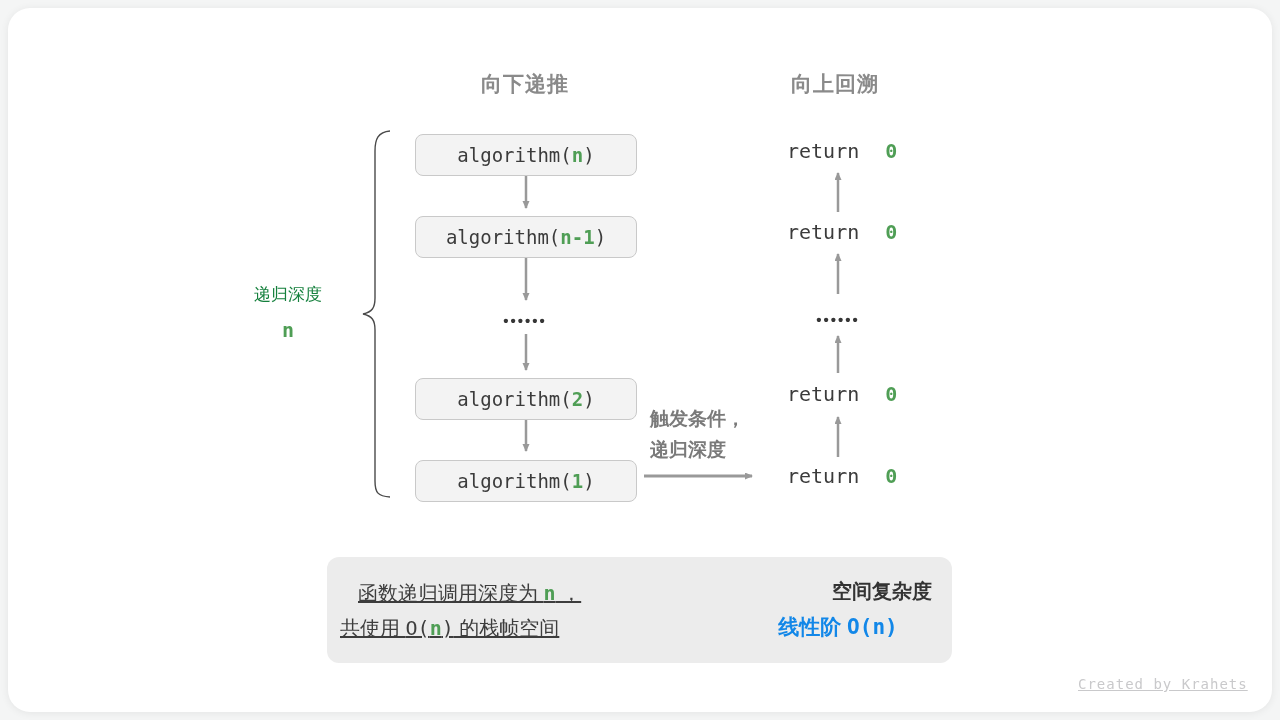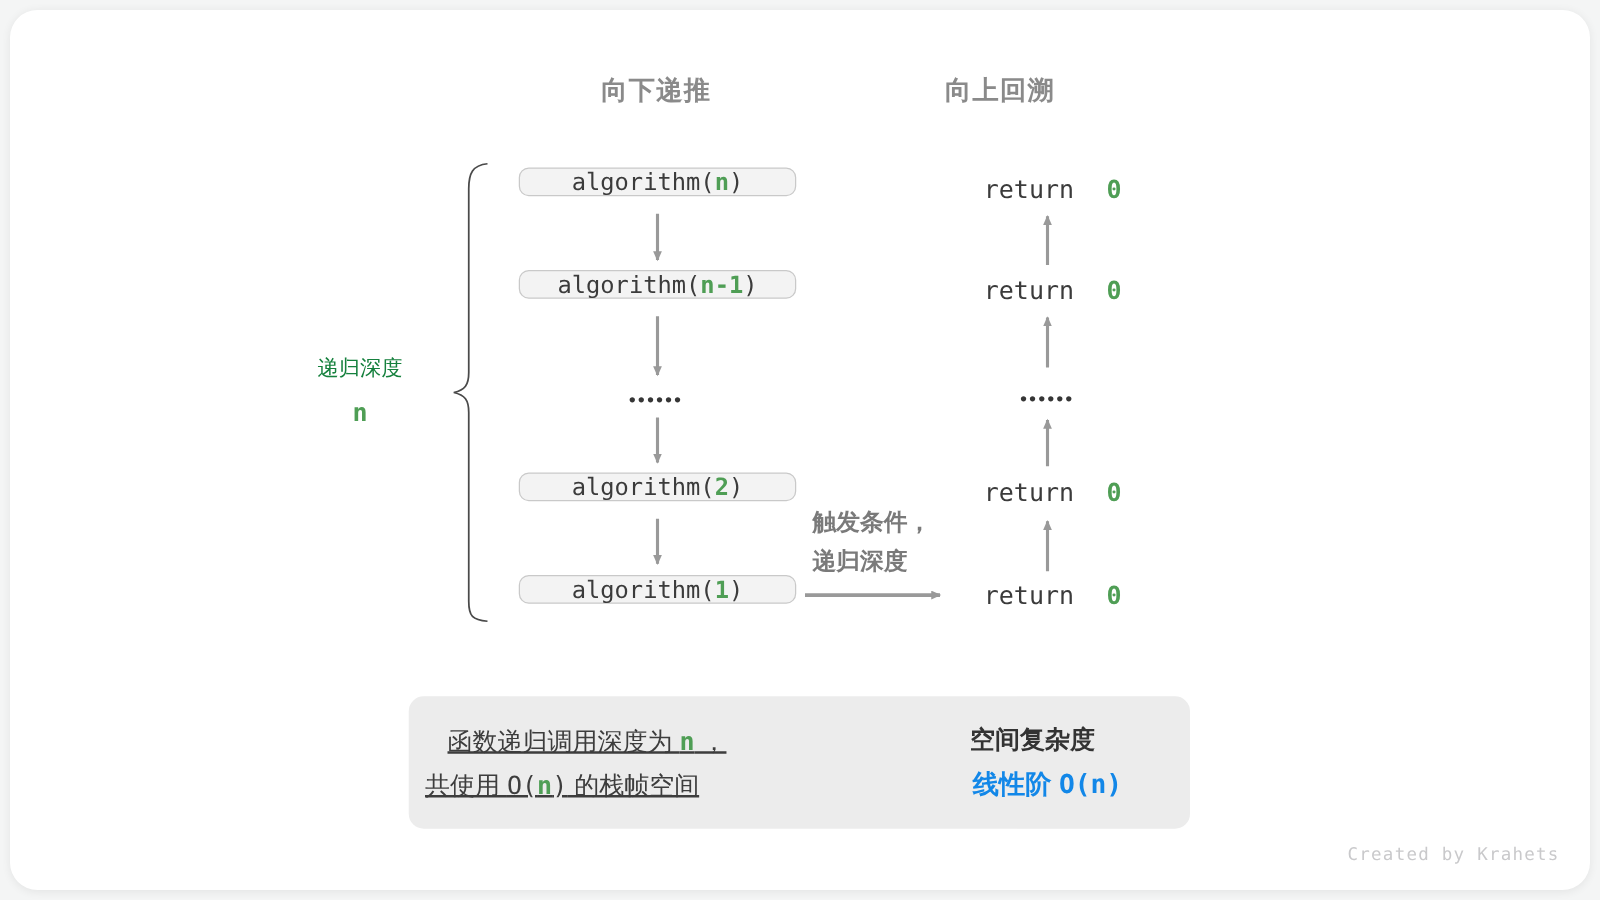--- a/index.html
+++ b/index.html
@@ -15,28 +15,28 @@
     --watermark:#c9c9cb;
   }
   *{margin:0;padding:0;box-sizing:border-box;}
   body{background:#f4f5f5;font-family:"Liberation Sans",sans-serif;}
   .canvas{position:relative;width:1280px;height:720px;background:#f4f5f5;overflow:hidden;}
   .card{position:absolute;left:8px;top:8px;width:1264px;height:704px;background:#ffffff;
         border-radius:22px;box-shadow:0 1px 8px rgba(0,0,0,0.07);}
   .overlay{position:absolute;left:0;top:0;width:1280px;height:720px;pointer-events:none;}
 
   .hdr{position:absolute;width:200px;text-align:center;font-size:21px;font-weight:700;
-       color:var(--gray-header);letter-spacing:1px;}
+       color:var(--gray-header);letter-spacing:1px;margin-top:12px;}
   .hdr-down{left:425px;top:58px;}
-  .hdr-up{left:700px;top:58px;}
+  .hdr-up{left:735px;top:58px;}
 
   .mono{font-family:"DejaVu Sans Mono",monospace;}
   .green{color:var(--green);font-weight:700;}
 
-  .call-box{position:absolute;left:415px;width:222px;height:23px;background:var(--box-fill);
+  .call-box{position:absolute;left:415px;width:222px;height:42px;background:var(--box-fill);
             border:1.5px solid var(--box-border);border-radius:8px;
             display:flex;align-items:center;justify-content:center;
             font-family:"DejaVu Sans Mono",monospace;font-size:19px;color:var(--ink);white-space:pre;}
   .cb1{top:134px;} .cb2{top:216px;} .cb3{top:378px;} .cb4{top:460px;}
 
   .ret{position:absolute;left:787px;height:33px;display:flex;align-items:center;gap:26px;
        font-family:"DejaVu Sans Mono",monospace;font-size:20px;color:var(--ink);}
   .rt1{top:134px;} .rt2{top:215px;} .rt3{top:377px;} .rt4{top:459px;}
 
   .dots{position:absolute;width:70px;text-align:center;font-size:15px;font-weight:700;
@@ -51,28 +51,28 @@
 
   .trigger{position:absolute;left:650px;top:403px;font-size:19px;font-weight:700;
            color:var(--gray-trigger);line-height:31px;}
 
   .summary-box{position:absolute;left:327px;top:557px;width:625px;height:106px;
                background:var(--summary-fill);border-radius:12px;}
   .sum-line{position:absolute;font-size:20px;color:#3d3d3d;white-space:pre;text-decoration:underline;}
   .sum-l1{left:358px;top:580px;}
   .sum-l2{left:340px;top:615px;}
   .sum-code{font-family:"DejaVu Sans Mono",monospace;font-size:20px;}
-  .sum-title{position:absolute;left:728px;top:578px;width:196px;text-align:center;
+  .sum-title{position:absolute;left:784px;top:578px;width:196px;text-align:center;
              font-size:20px;font-weight:700;color:#333333;}
   .sum-value{position:absolute;left:740px;top:613px;width:196px;text-align:center;
              font-size:21px;font-weight:700;color:var(--blue);white-space:pre;}
   .sum-value .mono{font-weight:700;}
 
   .watermark{position:absolute;left:1078px;top:676px;font-family:"DejaVu Sans Mono",monospace;
-             font-size:14px;letter-spacing:1px;color:var(--watermark);}
+             font-size:14px;letter-spacing:1px;color:var(--watermark);text-decoration:underline;}
 </style>
 </head>
 <body>
 
 <div class="canvas">
   <div class="card"></div>
 
   <svg class="overlay" viewBox="0 0 1280 720">
     <defs>
       <marker id="ah" markerWidth="9" markerHeight="8" refX="7" refY="3.5" orient="auto" markerUnits="userSpaceOnUse">

